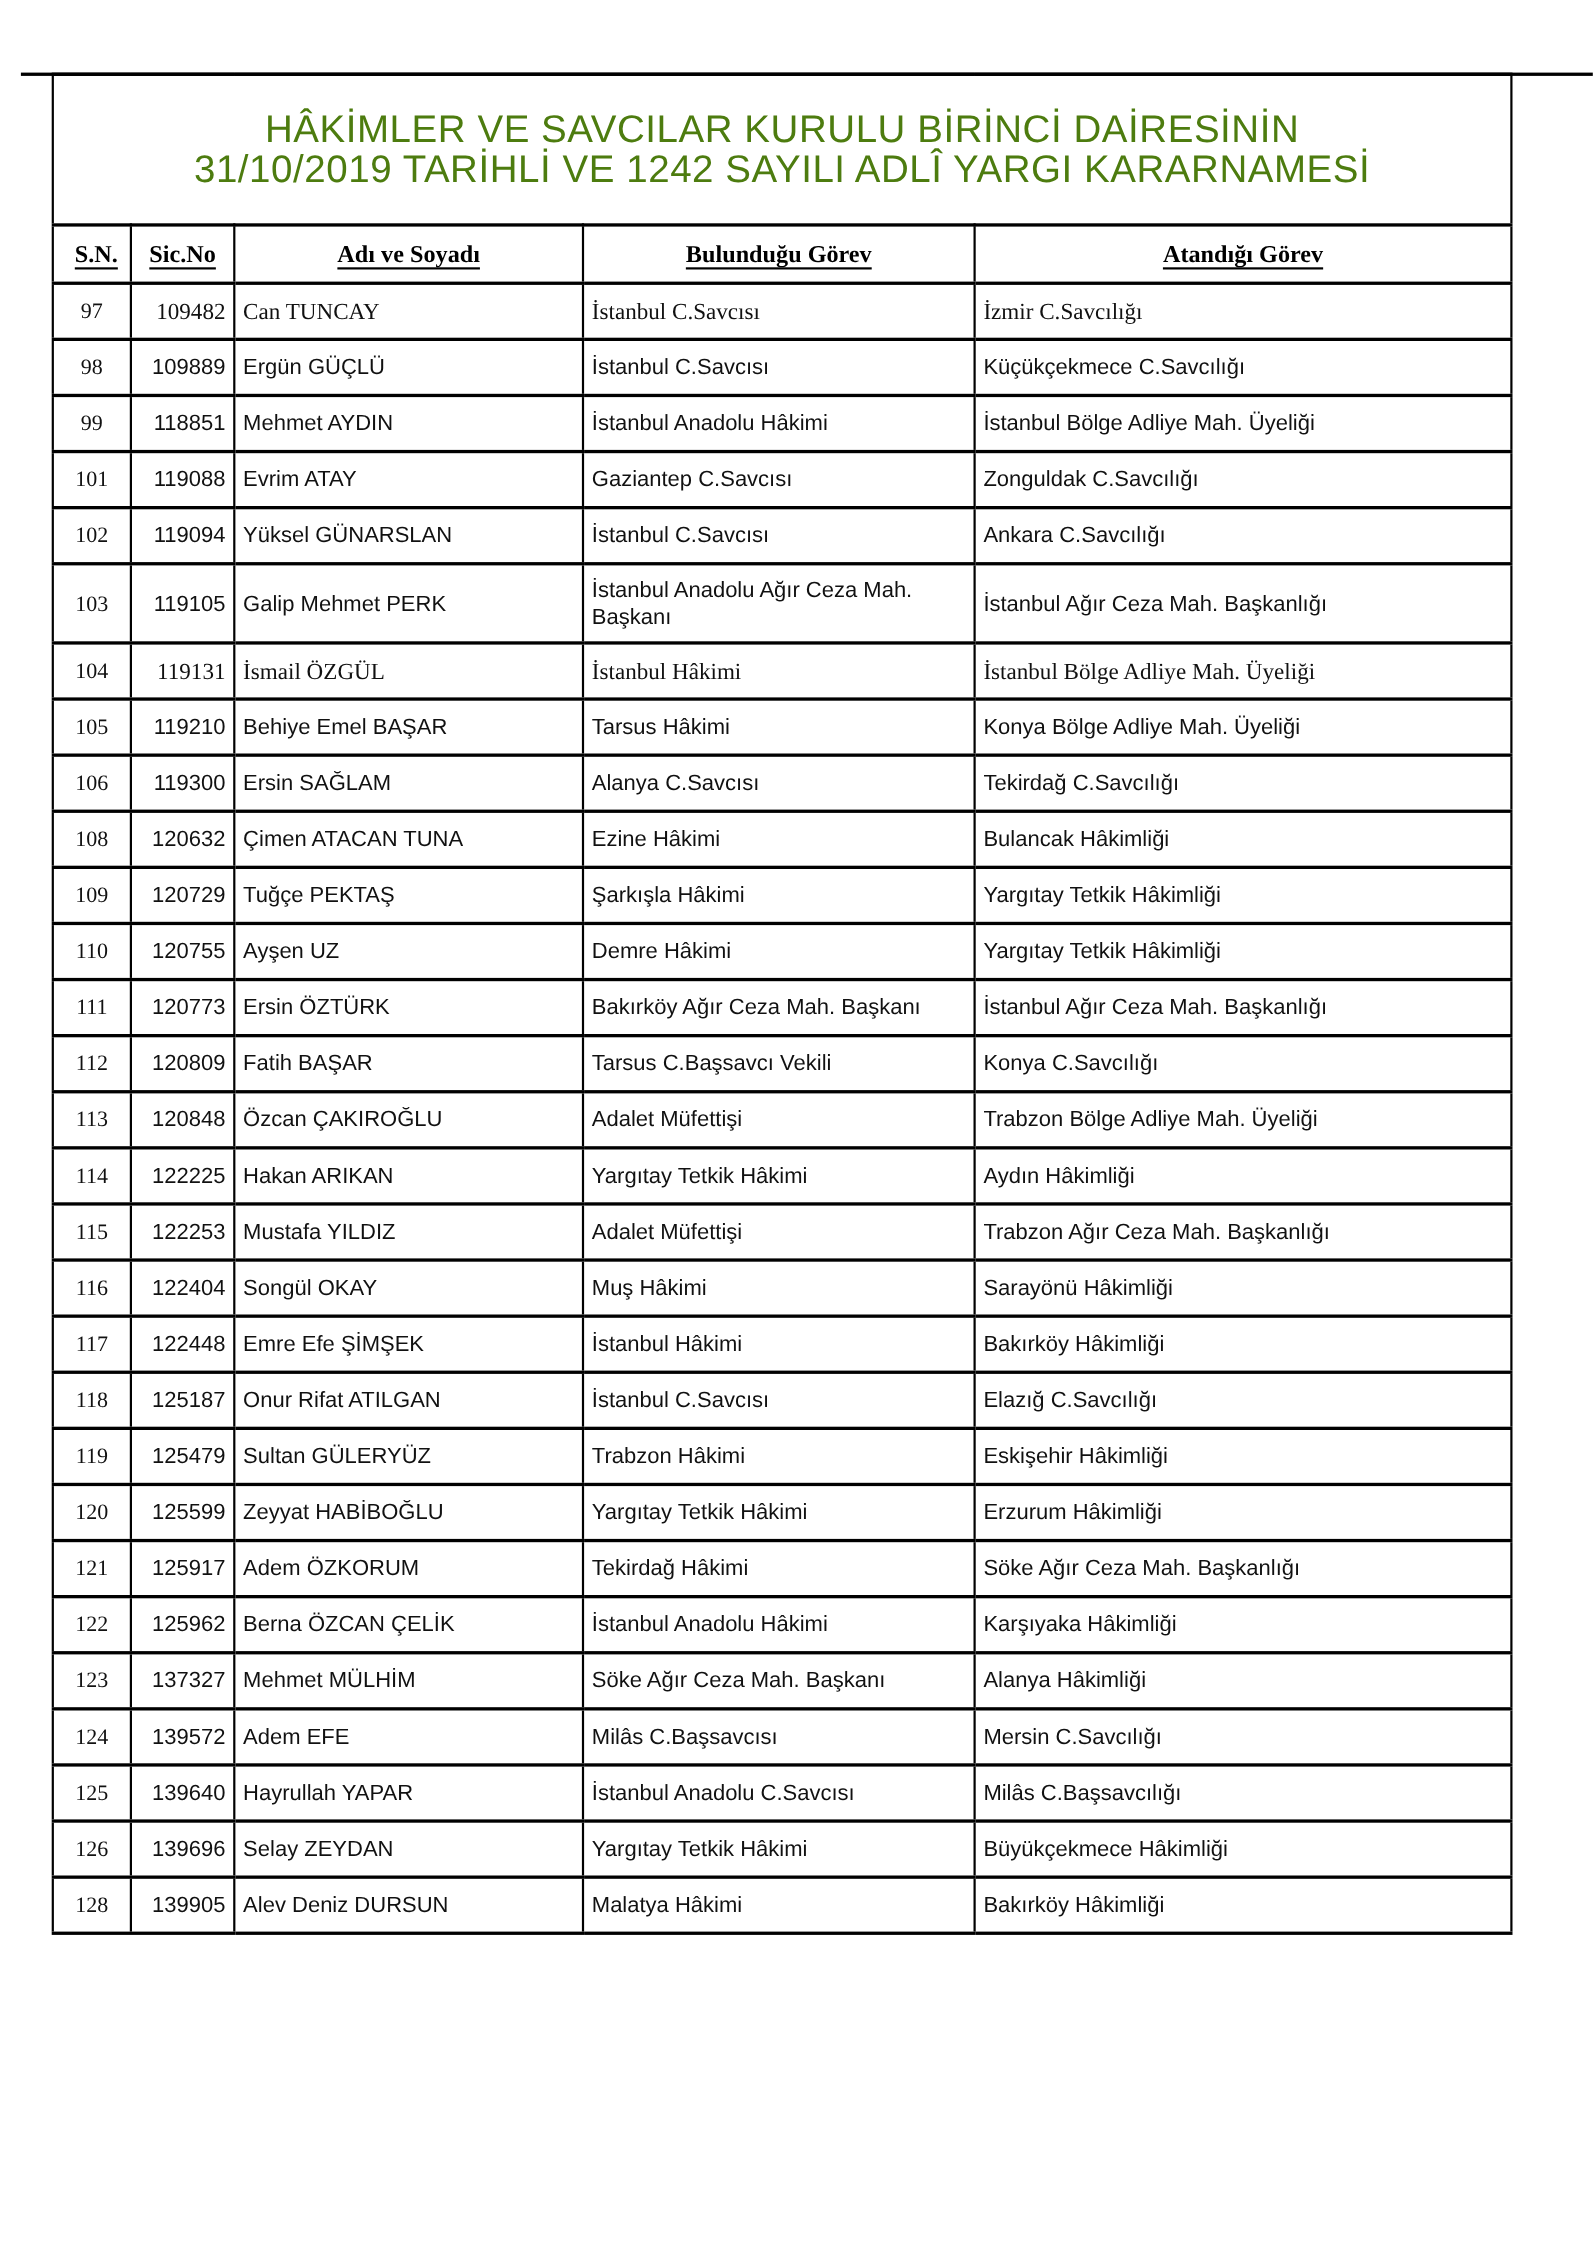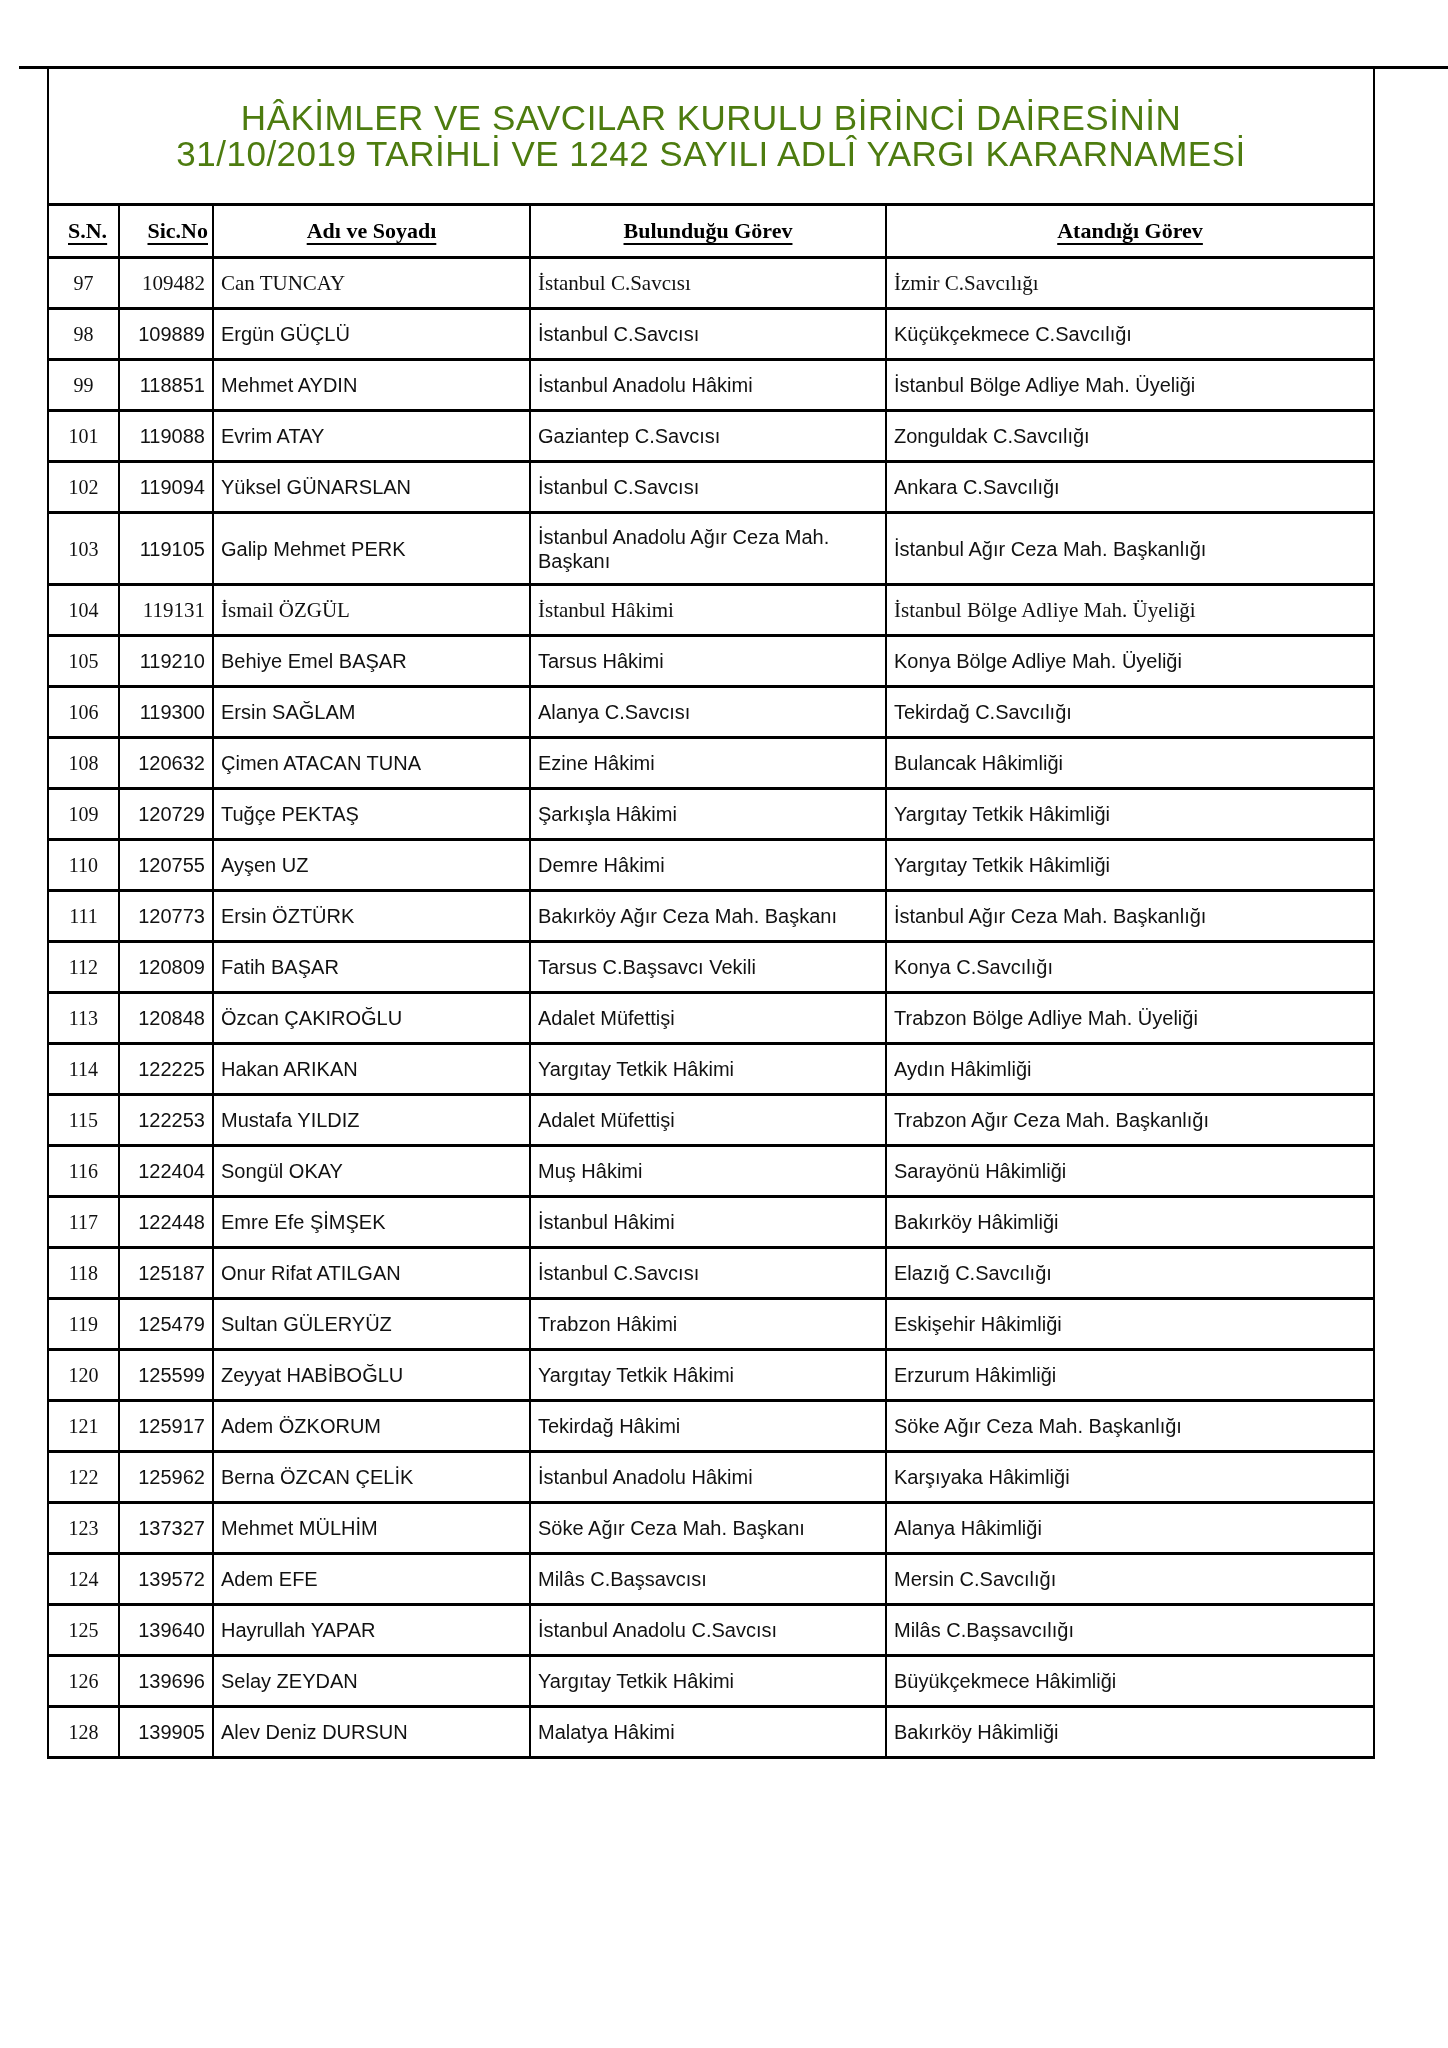--- a/index.html
+++ b/index.html
@@ -57,21 +57,21 @@
     font-family: "Liberation Serif", "DejaVu Serif", serif;
     font-weight: bold;
     font-size: 22px;
     text-align: center;
     text-decoration: underline;
     text-decoration-thickness: 2px;
     text-underline-offset: 5px;
     white-space: nowrap;
   }
   tr.header-row th.c-sn { text-align: left; padding: 2px 19px; }
-  tr.header-row th.c-sicno { text-align: right; padding: 2px 4px; }
+  tr.header-row th.c-sicno { text-align: center; padding: 2px 4px; }
   tr.data-row { height: 51px; }
   tr.data-row.tall { height: 72px; }
   tr.data-row td {
     font-size: 20px;
     line-height: 24px;
     color: #111;
   }
   td.cell-sn {
     text-align: center;
     font-family: "Liberation Serif", "DejaVu Serif", serif;

